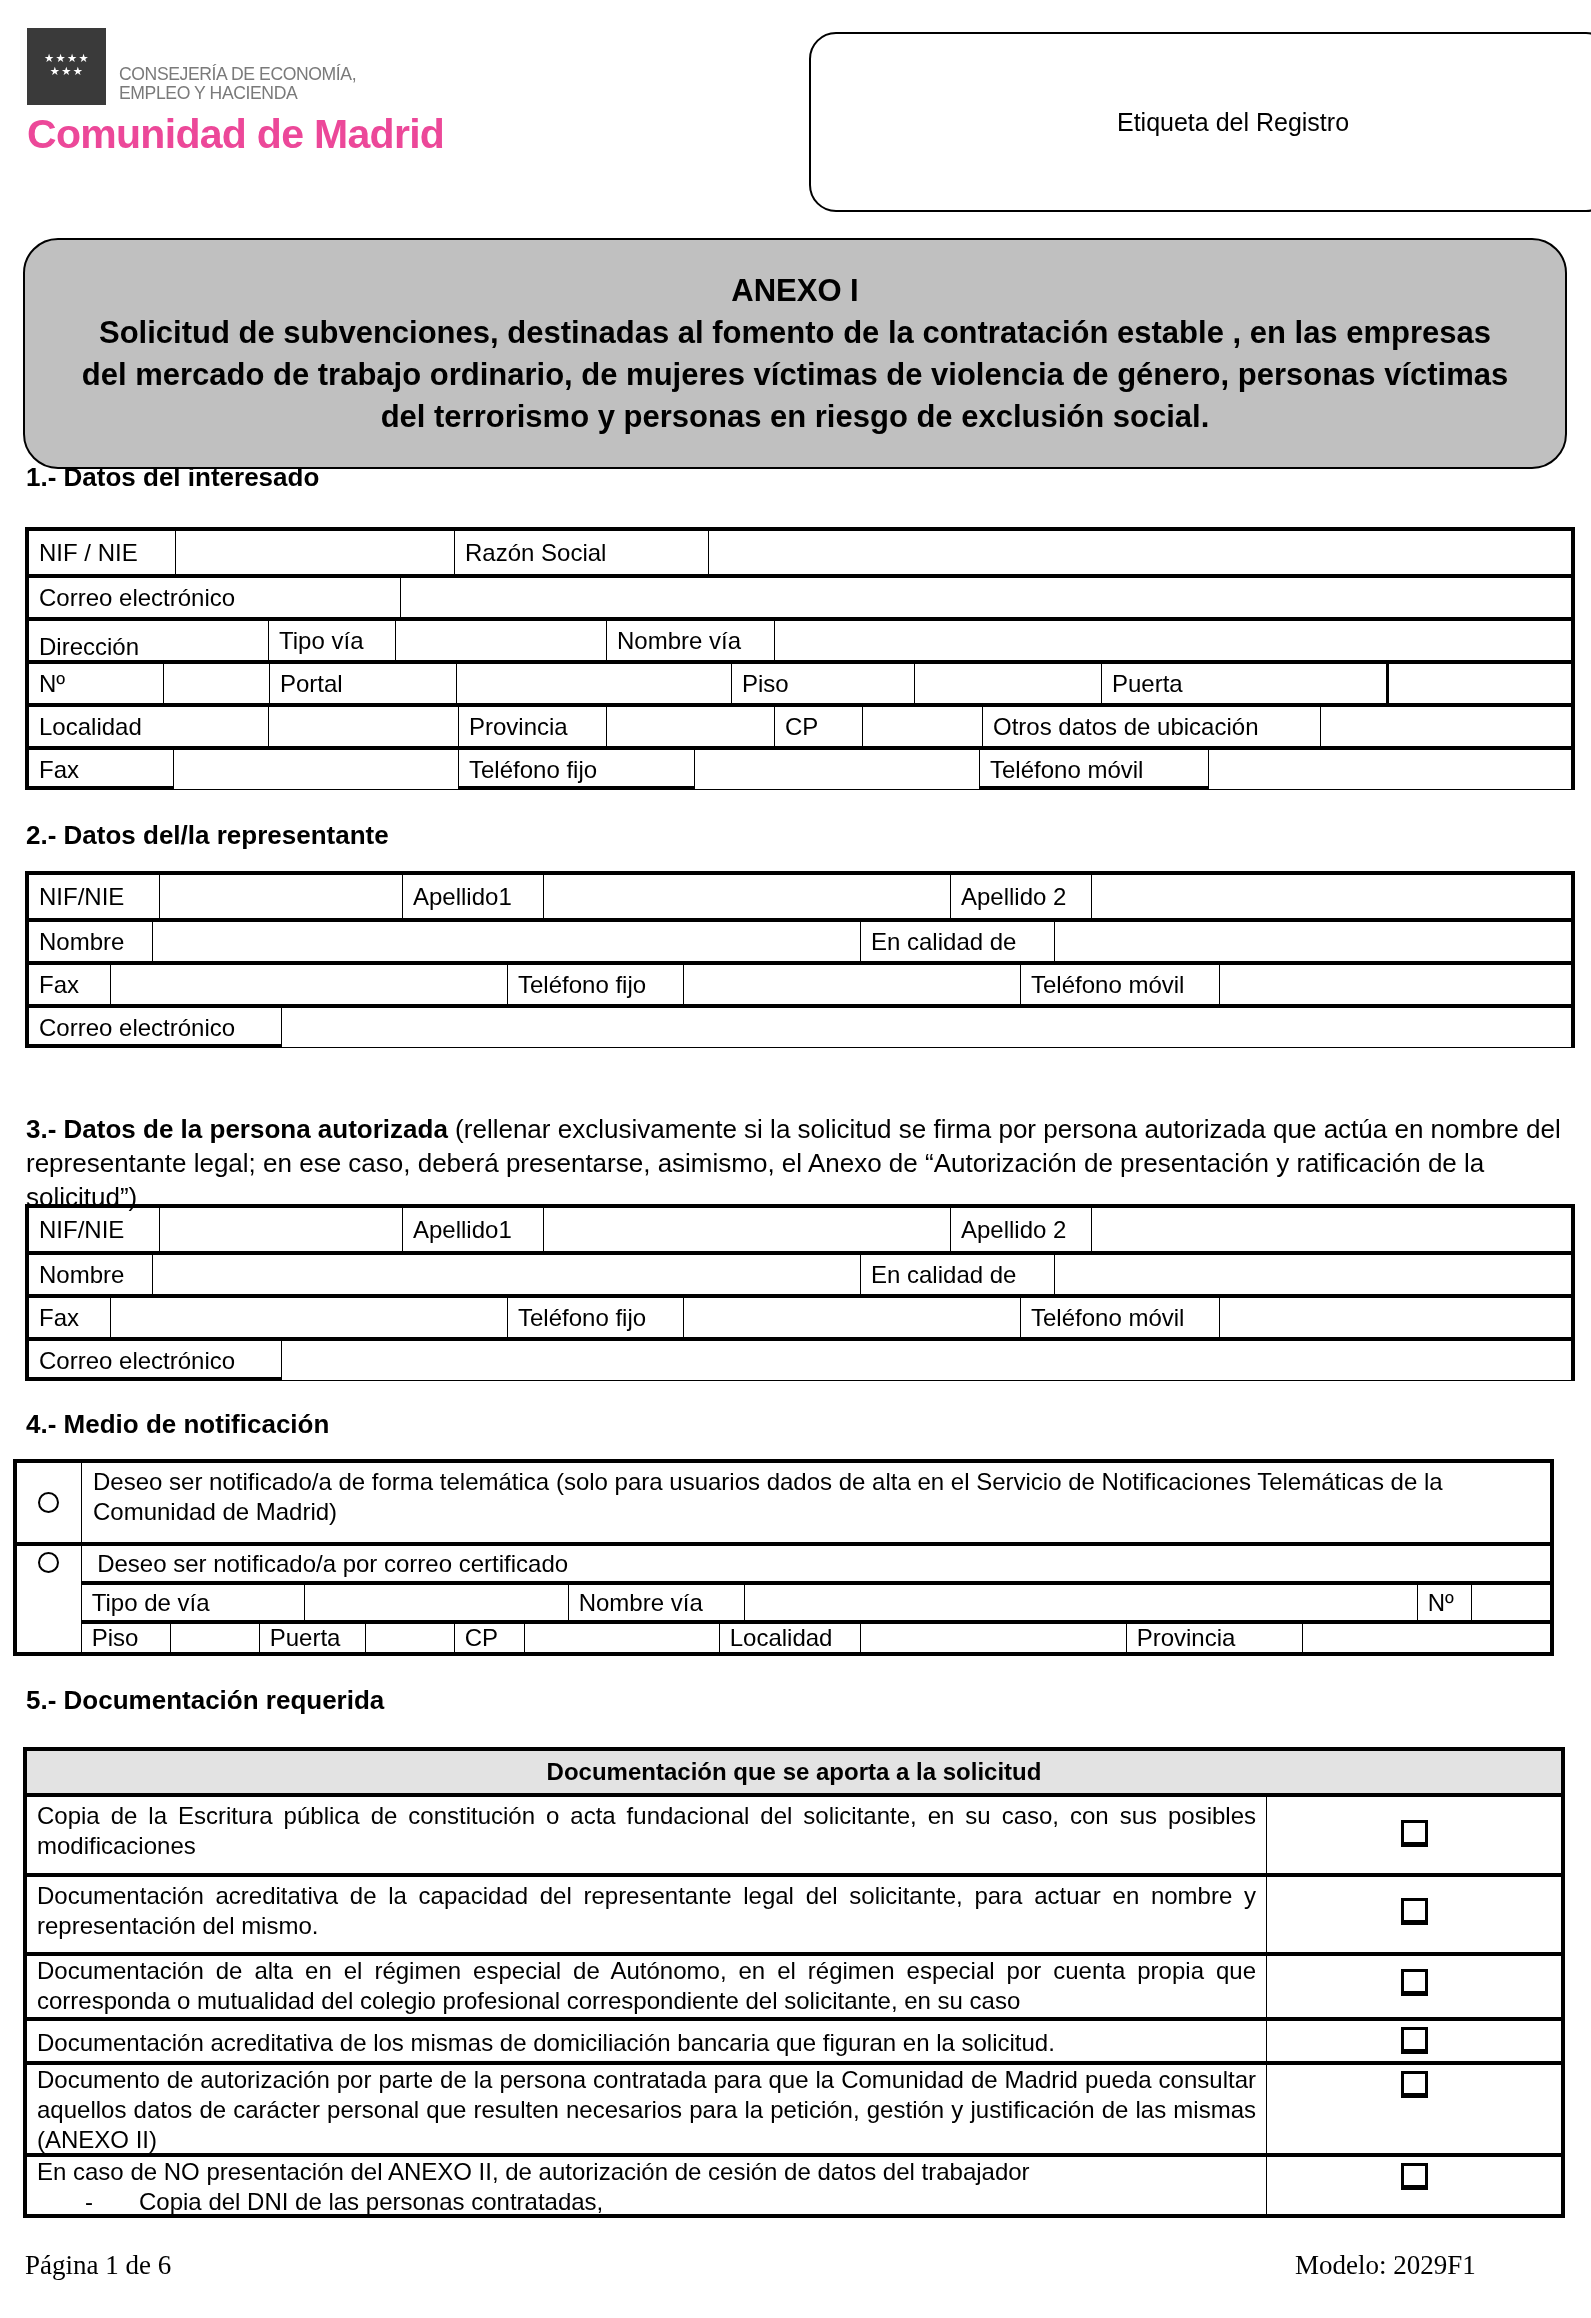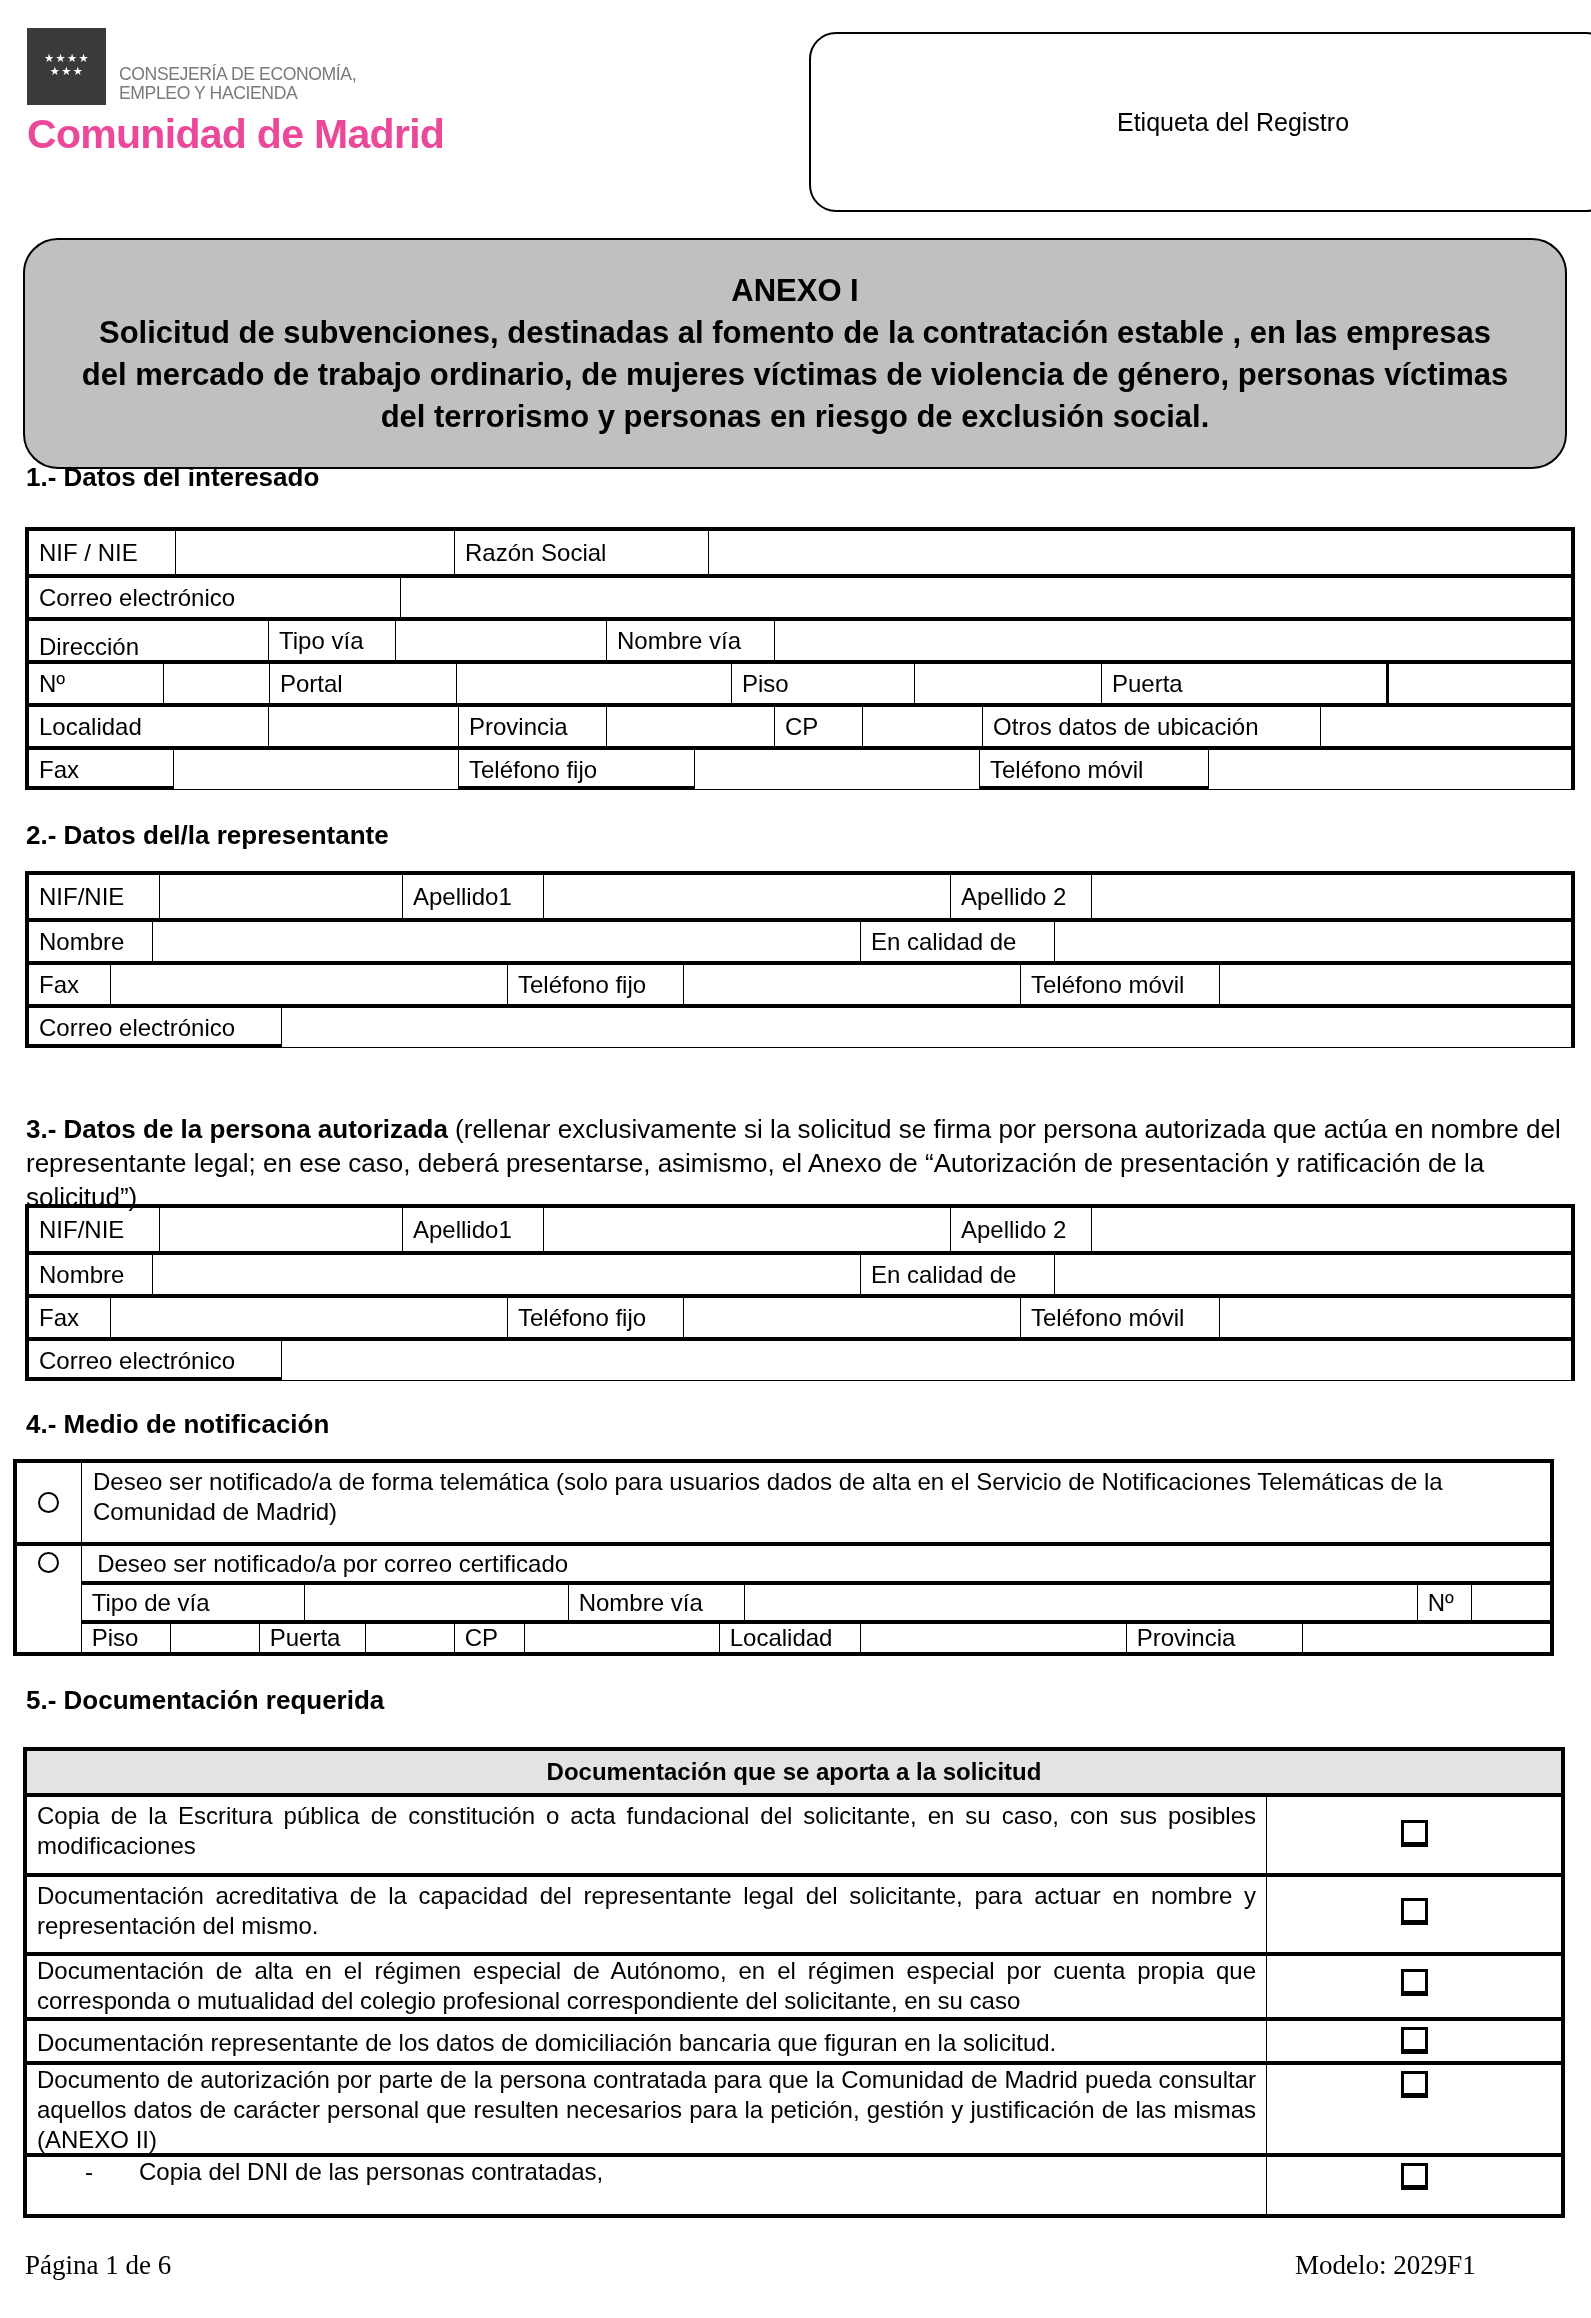--- a/index.html
+++ b/index.html
@@ -229,33 +229,34 @@
         <div class="checkbox"></div>
       </div>
   </div>
   <div class="doc-row" style="height:65px;">
     <div class="doc-text" style="padding-top:0;">Documentación de alta en el régimen especial de Autónomo, en el régimen especial por cuenta propia que corresponda o mutualidad del colegio profesional correspondiente del solicitante, en su caso</div>
     <div class="doc-check" style="padding-top:12.7px;">
         <div class="checkbox"></div>
       </div>
   </div>
   <div class="doc-row" style="height:44px;">
-    <div class="doc-text" style="padding-top:7px;">Documentación representante de los datos de domiciliación bancaria que figuran en la solicitud.</div>
+    <div class="doc-text" style="padding-top:7px;">Documentación acreditativa de los mismas de domiciliación bancaria que figuran en la solicitud.</div>
     <div class="doc-check" style="padding-top:5.6px;">
         <div class="checkbox"></div>
       </div>
   </div>
   <div class="doc-row" style="height:92px;">
     <div class="doc-text" style="padding-top:0;">Documento de autorización por parte de la persona contratada para que la Comunidad de Madrid pueda consultar aquellos datos de carácter personal que resulten necesarios para la petición, gestión y justificación de las mismas (ANEXO II)</div>
     <div class="doc-check" style="padding-top:5.6px;">
         <div class="checkbox"></div>
       </div>
   </div>
   <div class="doc-row" style="height:61px;">
     <div class="doc-text" style="padding-top:0; text-align:left;">
+      <div>En caso de NO presentación del ANEXO II, de autorización de cesión de datos del trabajador</div>
       <div style="padding-left:48px; display:flex;">
         <span style="width:54px;">-</span>
         <span>Copia del DNI de las personas contratadas,</span>
       </div>
     </div>
     <div class="doc-check" style="padding-top:5.6px;">
         <div class="checkbox"></div>
       </div>
   </div>
 </div>

